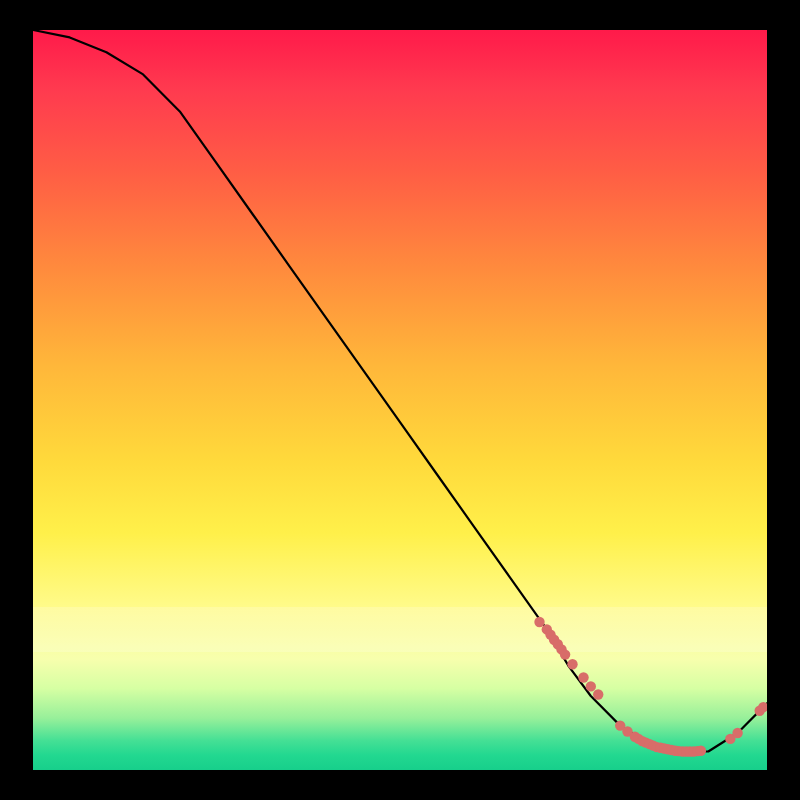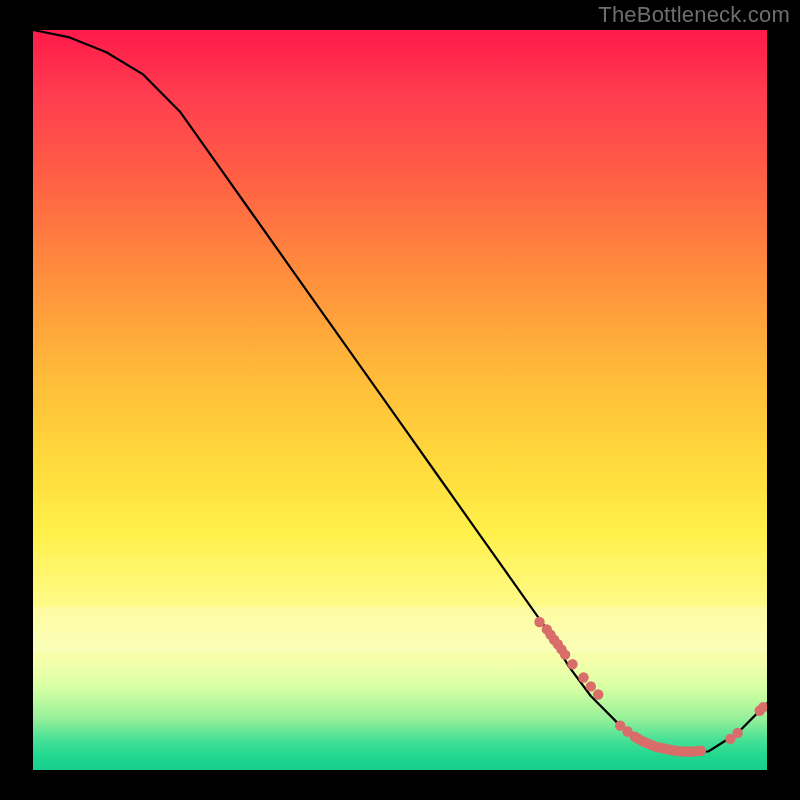--- a/index.html
+++ b/index.html
@@ -75,21 +75,20 @@
     left: 0;
     right: 0;
     background: rgba(255,255,255,0.20);
     pointer-events: none;
   }
 </style>
 </head>
 <body>
 
 <div class="frame">
-  <div class="watermark">TheBottleneck.com</div>
 
   <div class="plot-area">
 
     <div class="highlight-band" style="top:78%; height:6%;"></div>
 
     <svg class="curve" viewBox="0 0 734 740" preserveAspectRatio="none">
       <path id="curve-path" d="M0.0 0.0 L36.7 7.4 L73.4 22.2 L110.1 44.4 L146.8 81.4 L183.5 133.2 L220.2 185.0 L256.9 236.8 L293.6 288.6 L330.3 340.4 L367.0 392.2 L403.7 444.0 L440.4 495.8 L477.1 547.6 L513.8 599.4 L535.8 636.4 L557.8 666.0 L587.2 695.6 L616.6 714.1 L645.9 721.5 L675.3 721.5 L704.6 703.0 L734.0 673.4" stroke="#000000"></path>
       <g id="dots">
           <circle cx="506.5" cy="592.0" r="5.2" class="dot" fill="#d86d69"></circle>
           <circle cx="513.8" cy="599.4" r="5.2" class="dot" fill="#d86d69"></circle>

